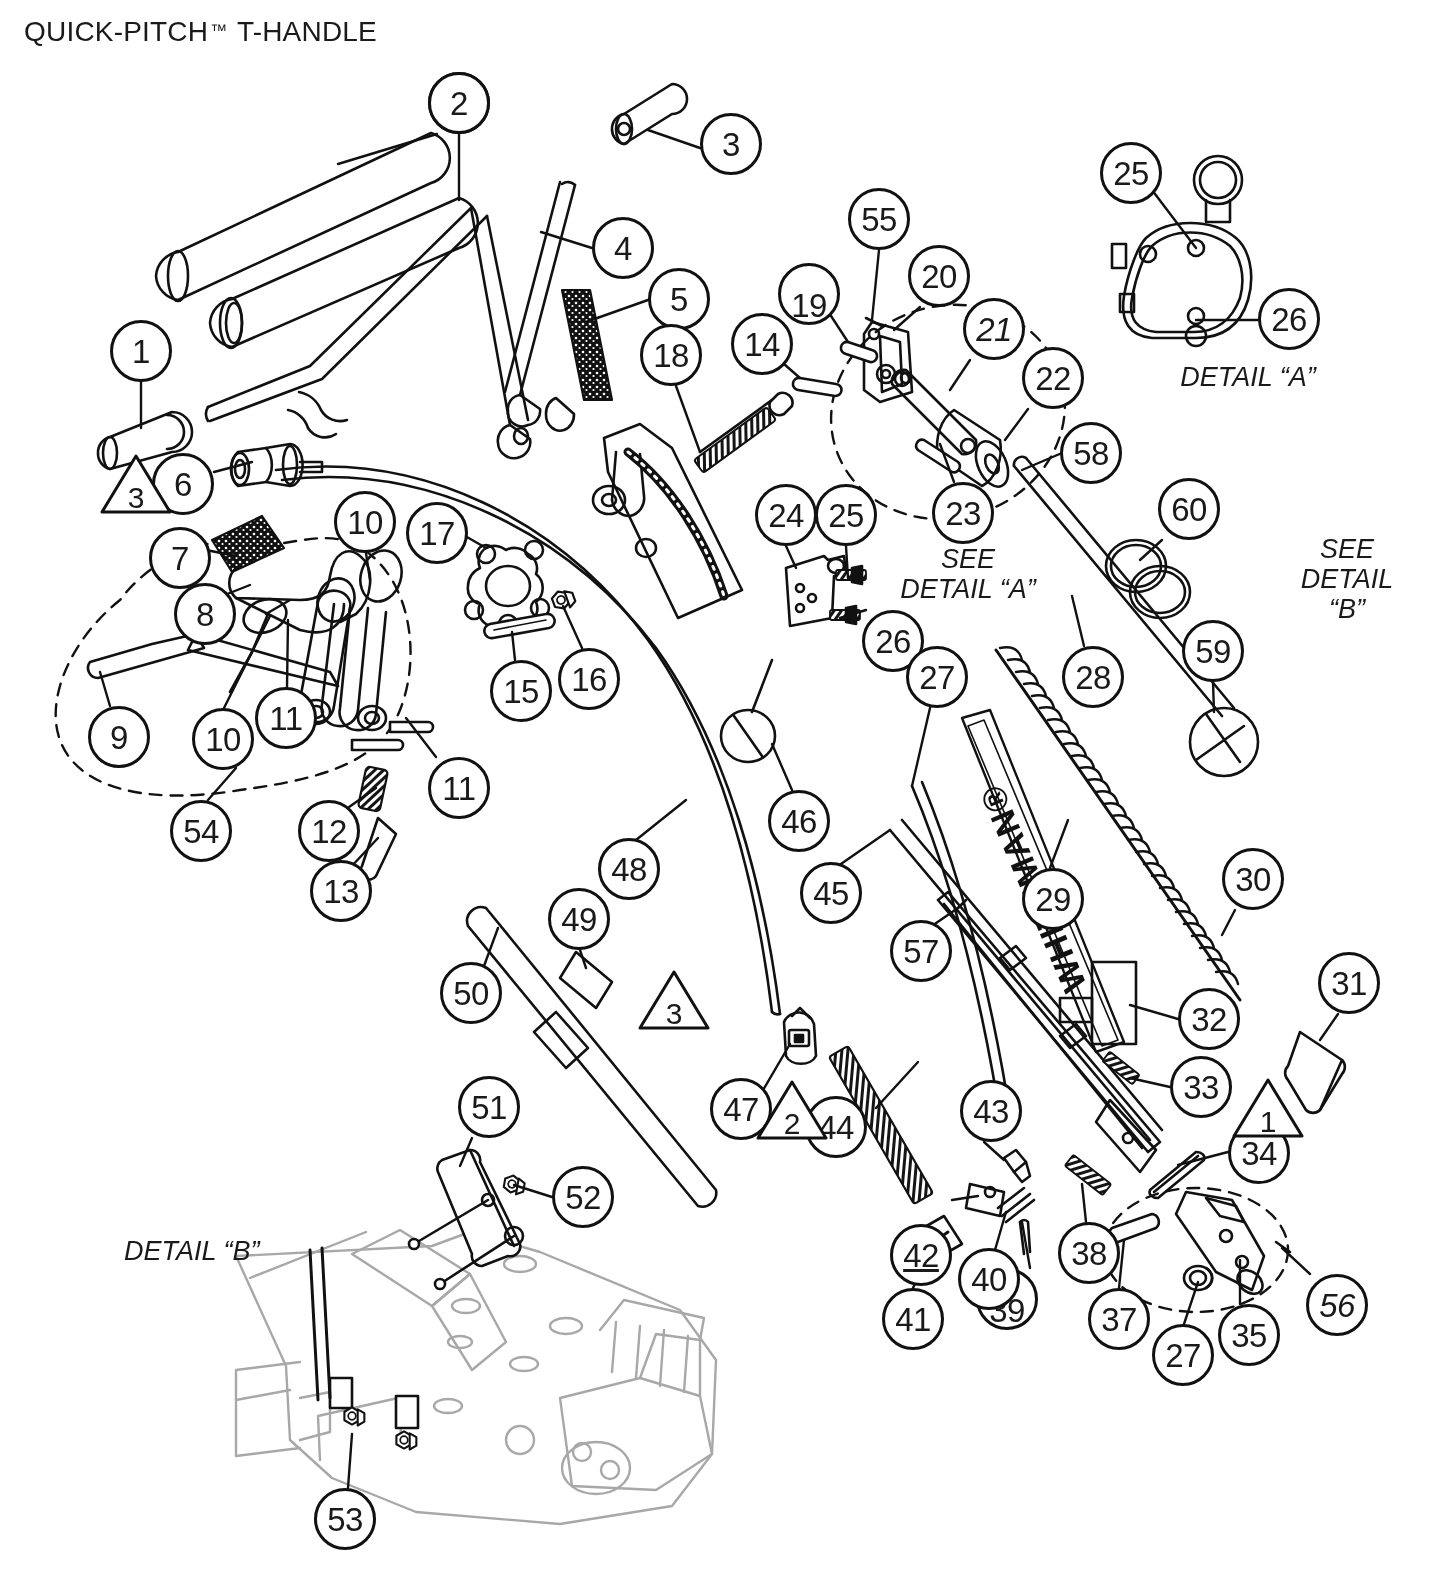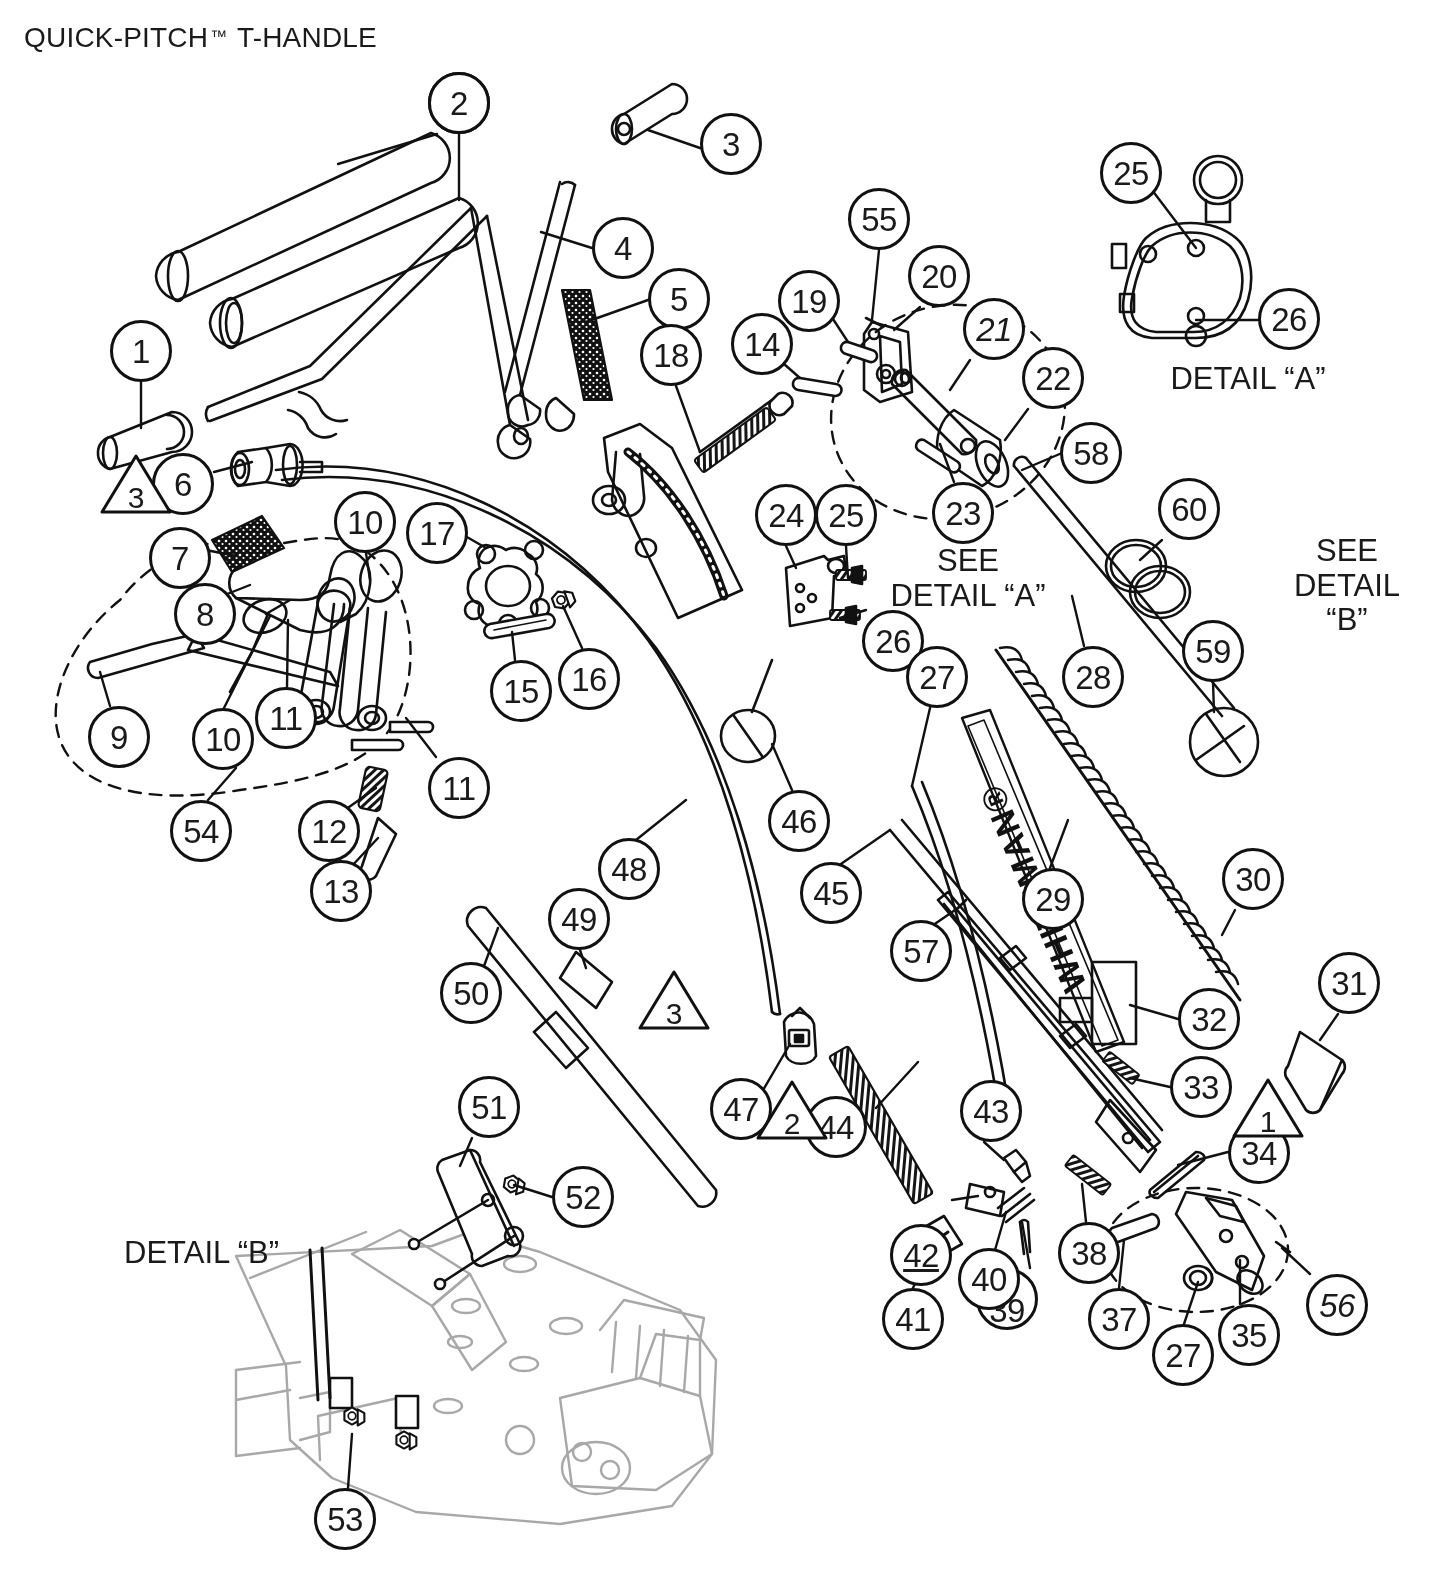--- a/index.html
+++ b/index.html
@@ -14,21 +14,21 @@
   #page {
     position: relative;
     width: 1445px;
     height: 1573px;
     background: #ffffff;
     overflow: hidden;
   }
   #title {
     position: absolute;
     left: 24px;
-    top: 22px;
+    top: 16px;
     font-size: 28px;
     letter-spacing: 0.2px;
     white-space: nowrap;
     text-align: center;
   }
   #title .tm {
     font-size: 17px;
     vertical-align: 5px;
     padding: 0 2px;
   }
@@ -72,24 +72,25 @@
     width: 72px;
     height: 64px;
   }
   .tri span.num {
     position: relative;
     z-index: 2;
     line-height: 1;
   }
   .textlabel {
     position: absolute;
-    font-size: 31px;
+    font-size: 27px;
     line-height: 1.12;
     text-align: center;
     white-space: pre;
+    font-style: italic;
   }
   .textlabel.left { text-align: left; }
 </style>
 </head>
 <body>
 
 <div id="page">
 
   <div id="title">
     <span>QUICK-PITCH</span><span class="tm">™</span> <span>T-HANDLE</span>
@@ -663,21 +664,21 @@
       </div>
       <div class="balloon" style="left: 558px; top: 648px;">
         <span>16</span>
       </div>
       <div class="balloon" style="left: 406px; top: 502px;">
         <span>17</span>
       </div>
       <div class="balloon" style="left: 640px; top: 324px;">
         <span>18</span>
       </div>
-      <div class="balloon" style="left: 778px; top: 270px;">
+      <div class="balloon" style="left: 778px; top: 263px; align-items: flex-end;">
         <span>19</span>
       </div>
       <div class="balloon" style="left: 908px; top: 245px;">
         <span>20</span>
       </div>
       <div class="balloon" style="left: 963px; top: 298px; font-style: italic;">
         <span>21</span>
       </div>
       <div class="balloon" style="left: 1022px; top: 347px;">
         <span>22</span>

